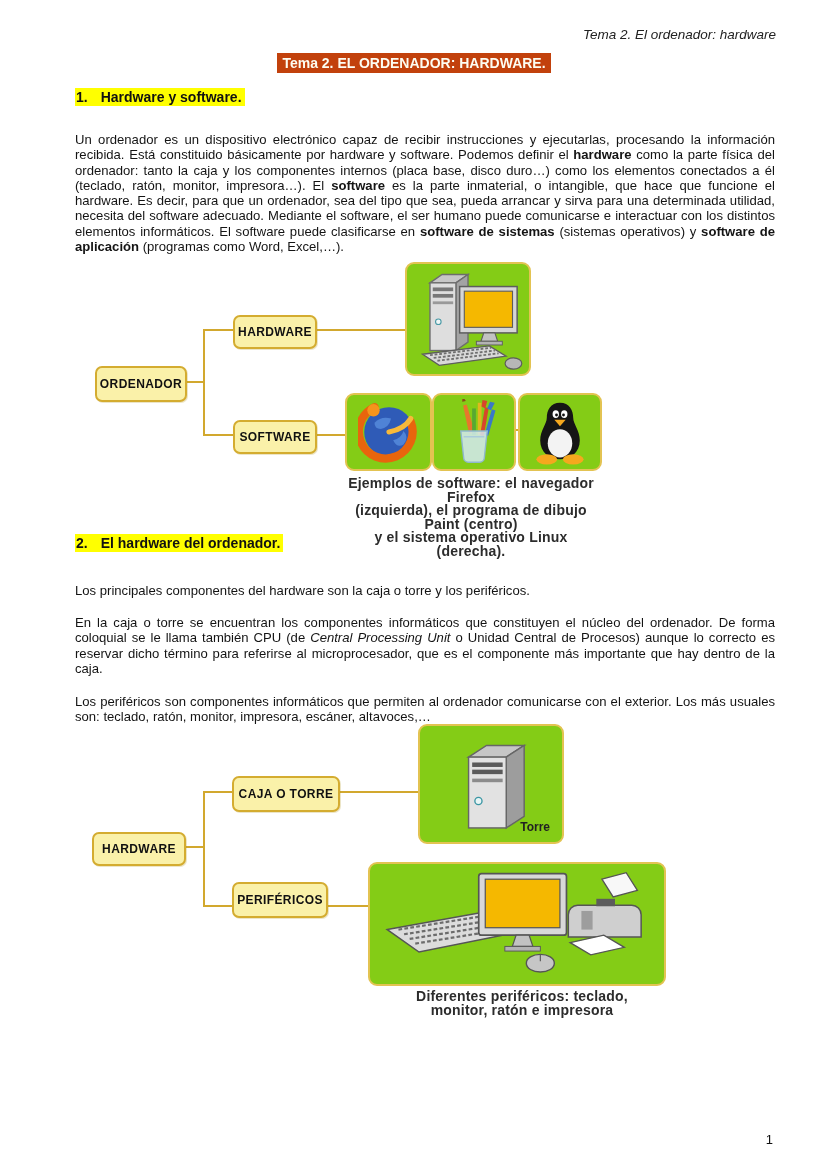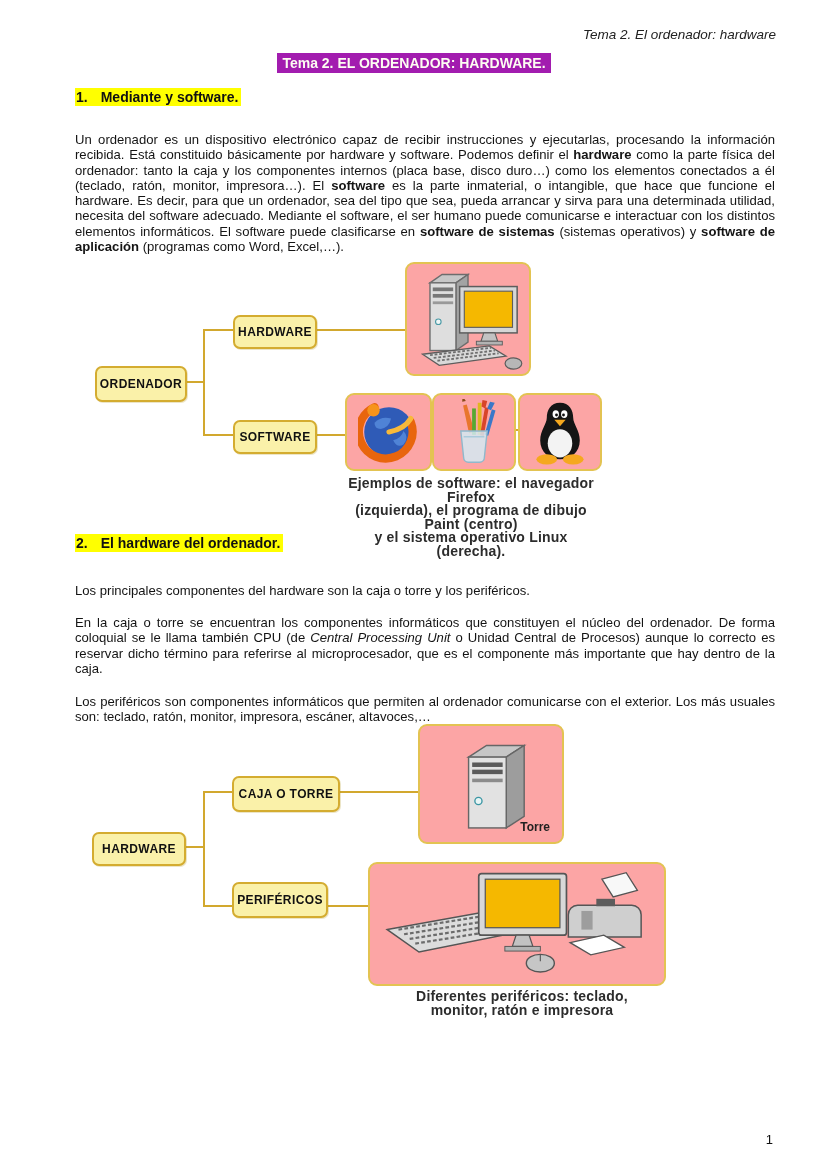--- a/index.html
+++ b/index.html
@@ -4,40 +4,40 @@
 <style>
   html,body{margin:0;padding:0;}
   body{
     width:828px;height:1171px;background:#ffffff;position:relative;
     font-family:"Liberation Sans", sans-serif;color:#1c1c1c;overflow:hidden;
   }
   .abs{position:absolute;}
   
   .running-title{top:27px;right:52px;font-size:13.5px;font-style:italic;color:#222;margin-left:28px;}
   .doc-title{top:53px;left:0;width:100%;text-align:center;font-size:14px;font-weight:bold;}
-  .doc-title .band{background:#a21caf;color:#fdfdf2;padding:2px 5px;display:inline-block;}
+  .doc-title .band{background:#c2410c;color:#fdfdf2;padding:2px 5px;display:inline-block;}
   
   .sec-head{left:75px;font-size:14px;font-weight:bold;color:#111;}
   .sec-head .hl{background:#ffff00;padding:1px 3px 1px 1px;display:inline-block;}
   .sec-head .gap{display:inline-block;width:13px;}
   
   .para{left:75px;width:700px;font-size:13.1px;line-height:15.3px;text-align:justify;color:#141414;margin-top:28px;}
   .para .b{font-weight:bold;}
   .para .i{font-style:italic;}
   .single{text-align:left;}
   
   .diagram{left:75px;width:700px;}
   .node{
     position:absolute;background:#faf1a9;border:2px solid #d4ac30;border-radius:7px;
     display:flex;align-items:center;justify-content:center;
     font-weight:bold;font-size:12px;letter-spacing:.4px;color:#111;
     box-shadow:1px 1px 0 rgba(180,150,30,.25);
   }
   .imgbox{
-    position:absolute;background:#fca5a5;border:2px solid #e3c352;border-radius:9px;
+    position:absolute;background:#84cc16;border:2px solid #e3c352;border-radius:9px;
     display:flex;align-items:center;justify-content:center;overflow:hidden;
   }
   .line{position:absolute;background:#d2a82e;}
   .hline{height:2px;}
   .vline{width:2px;}
   .diagram-caption{
     position:absolute;text-align:center;font-size:14px;line-height:13.5px;
     color:#2c2c2c;white-space:pre-line;font-weight:bold;letter-spacing:.2px;
   }
   .torre-label{position:absolute;right:12px;bottom:8px;font-size:12px;font-weight:bold;color:#222;}
@@ -48,21 +48,21 @@
 <body>
 
 <div class="abs running-title">Tema 2. El ordenador: hardware</div>
 
 <div class="abs doc-title">
   <span class="band"><span>Tema 2. EL ORDENADOR: </span><span class="i">HARDWARE.</span></span>
 </div>
 
 <div class="abs sec-head" style="top:88px;">
   <span class="hl">
-    <span>1.</span><span class="gap"></span><span>Mediante y software.</span>
+    <span>1.</span><span class="gap"></span><span>Hardware y software.</span>
   </span>
 </div>
 
 <div class="abs para" style="top:104px;"><span>Un ordenador es un dispositivo electrónico capaz de recibir instrucciones y ejecutarlas, procesando la información recibida. Está constituido básicamente por hardware y software. Podemos definir el </span><span class="b">hardware</span><span> como la parte física del ordenador: tanto la caja y los componentes internos (placa base, disco duro…) como los elementos conectados a él (teclado, ratón, monitor, impresora…). El </span><span class="b">software</span><span> es la parte inmaterial, o intangible, que hace que funcione el hardware. Es decir, para que un ordenador, sea del tipo que sea, pueda arrancar y sirva para una determinada utilidad, necesita del software adecuado. Mediante el software, el ser humano puede comunicarse e interactuar con los distintos elementos informáticos. El software puede clasificarse  en  </span><span class="b">software  de  sistemas</span><span> (sistemas  operativos)  y  </span><span class="b">software  de  aplicación</span><span>  (programas  como Word, Excel,…).</span></div>
 
 <div class="abs diagram" style="top:255px;height:282px;">
 
   <div class="line hline" style="left:108px;top:126px;width:21px;"></div>
   <div class="line vline" style="left:128px;top:74px;height:107px;"></div>
   <div class="line hline" style="left:128px;top:74px;width:30px;"></div>

